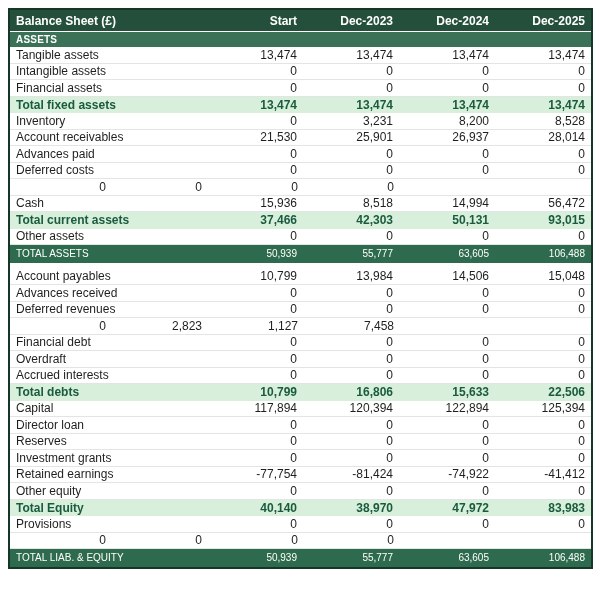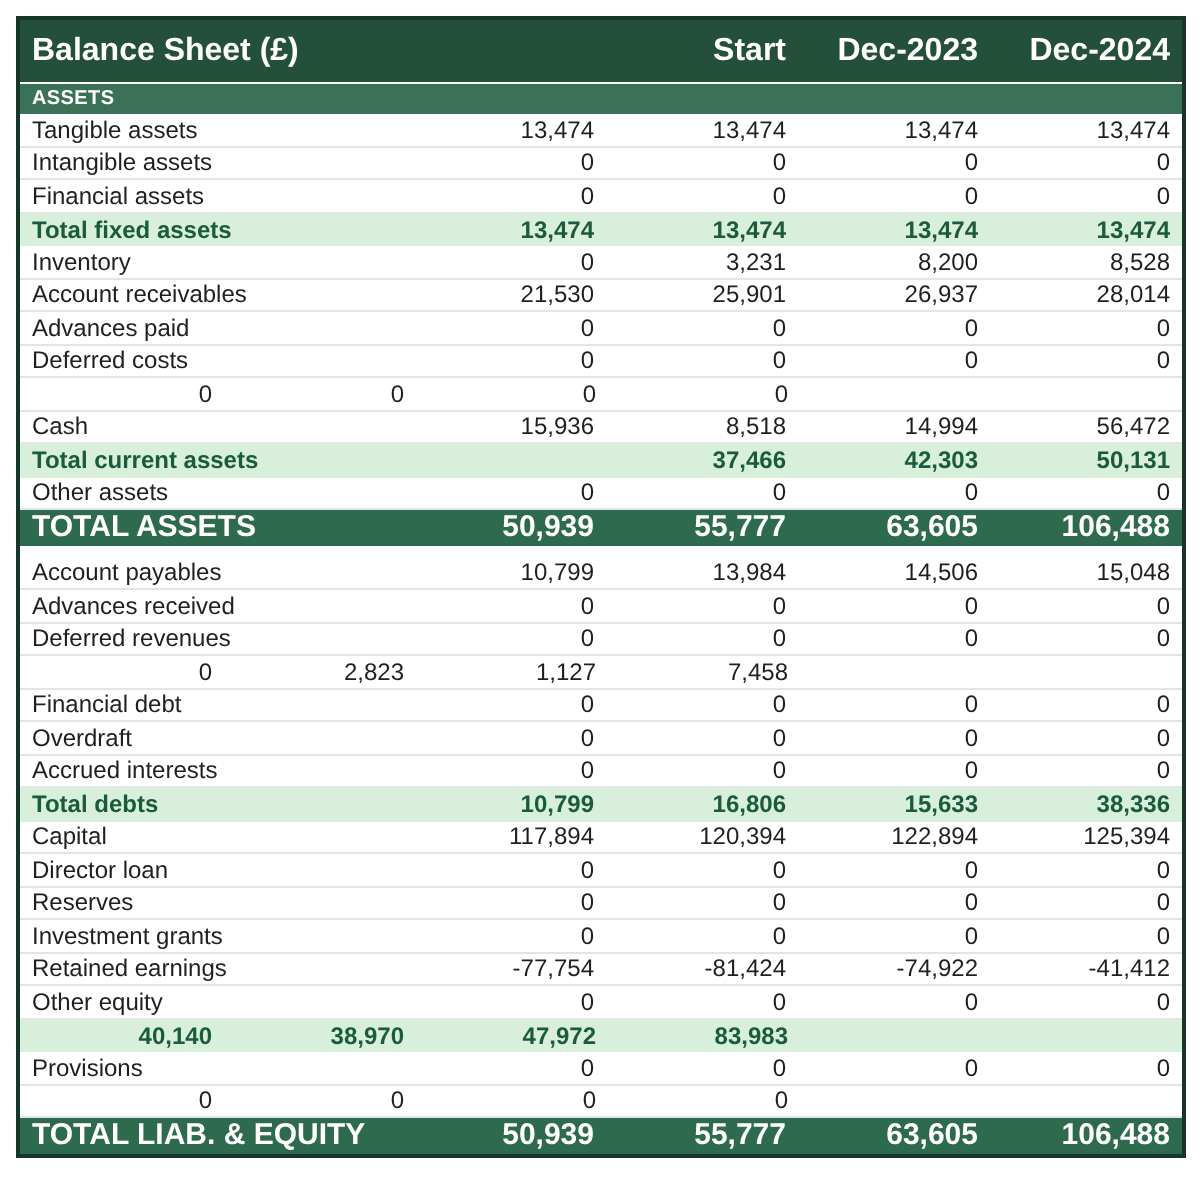--- a/index.html
+++ b/index.html
@@ -25,52 +25,53 @@
     box-sizing:border-box;
     background:#ffffff;
   }
   .row{display:flex;align-items:center;box-sizing:border-box;}
   .cell{box-sizing:border-box;white-space:nowrap;overflow:hidden;}
   .lbl{flex:1 1 auto;padding-left:6px;text-align:left;}
   .val{width:96px;text-align:right;flex:0 0 auto;}
   .row > .val:last-child{padding-right:6px;width:102px;}
 
   .hdr{
-    height:32px;background:var(--header-bg);color:#ffffff;
-    font-weight:bold;font-size:16px;
+    height:22px;background:var(--header-bg);color:#ffffff;
+    font-weight:bold;font-size:12px;
     border-bottom:1px solid #ffffff;
   }
   .sec{
     height:15px;background:var(--section-bg);color:#ffffff;
     font-weight:bold;font-size:10px;letter-spacing:.2px;
   }
   .r-normal{
     height:var(--row-h);background:#ffffff;color:var(--text);
     font-size:12px;border-bottom:1px solid var(--row-line);
   }
   .r-subtotal{
     height:var(--row-h);background:var(--subtotal-bg);
     color:var(--subtotal-text);font-weight:bold;font-size:12px;
   }
   .r-grand{
     height:17.5px;background:var(--grand-bg);color:#ffffff;
-    font-weight:bold;font-size:15px;justify-content:space-between;
+    font-weight:normal;font-size:10px;justify-content:space-between;
   }
   .gap{height:6px;background:#ffffff;}
 </style>
 </head>
 <body>
 
 <div class="bs-table">
   <div class="row hdr">
     <div class="cell lbl">Balance Sheet (£)</div>
 
   <div class="cell val">Start</div>
       <div class="cell val">Dec-2023</div>
       <div class="cell val">Dec-2024</div>
+      <div class="cell val">Dec-2025</div>
     </div>
   <div id="tbody">
       <div class="row sec">
         <div class="cell lbl">ASSETS</div>
       </div>
       <div class="row r-normal">
         <div class="cell lbl">Tangible assets</div>
         <div class="cell val">13,474</div>
         <div class="cell val">13,474</div>
         <div class="cell val">13,474</div>
@@ -136,20 +137,21 @@
         <div class="cell val">15,936</div>
         <div class="cell val">8,518</div>
         <div class="cell val">14,994</div>
         <div class="cell val">56,472</div>
       </div>
       <div class="row r-subtotal">
         <div class="cell lbl">Total current assets</div>
         <div class="cell val">37,466</div>
         <div class="cell val">42,303</div>
         <div class="cell val">50,131</div>
+        <div class="cell val">93,015</div>
       </div>
       <div class="row r-normal">
         <div class="cell lbl">Other assets</div>
         <div class="cell val">0</div>
         <div class="cell val">0</div>
         <div class="cell val">0</div>
         <div class="cell val">0</div>
       </div>
       <div class="row r-grand">
         <div class="cell lbl">TOTAL ASSETS</div>
@@ -205,21 +207,21 @@
         <div class="cell val">0</div>
         <div class="cell val">0</div>
         <div class="cell val">0</div>
         <div class="cell val">0</div>
       </div>
       <div class="row r-subtotal">
         <div class="cell lbl">Total debts</div>
         <div class="cell val">10,799</div>
         <div class="cell val">16,806</div>
         <div class="cell val">15,633</div>
-        <div class="cell val">38,336</div>
+        <div class="cell val">22,506</div>
       </div>
       <div class="row r-normal">
         <div class="cell lbl">Capital</div>
         <div class="cell val">117,894</div>
         <div class="cell val">120,394</div>
         <div class="cell val">122,894</div>
         <div class="cell val">125,394</div>
       </div>
       <div class="row r-normal">
         <div class="cell lbl">Director loan</div>
@@ -250,20 +252,21 @@
         <div class="cell val">-41,412</div>
       </div>
       <div class="row r-normal">
         <div class="cell lbl">Other equity</div>
         <div class="cell val">0</div>
         <div class="cell val">0</div>
         <div class="cell val">0</div>
         <div class="cell val">0</div>
       </div>
       <div class="row r-subtotal">
+        <div class="cell lbl">Total Equity</div>
         <div class="cell val">40,140</div>
         <div class="cell val">38,970</div>
         <div class="cell val">47,972</div>
         <div class="cell val">83,983</div>
       </div>
       <div class="row r-normal">
         <div class="cell lbl">Provisions</div>
         <div class="cell val">0</div>
         <div class="cell val">0</div>
         <div class="cell val">0</div>

